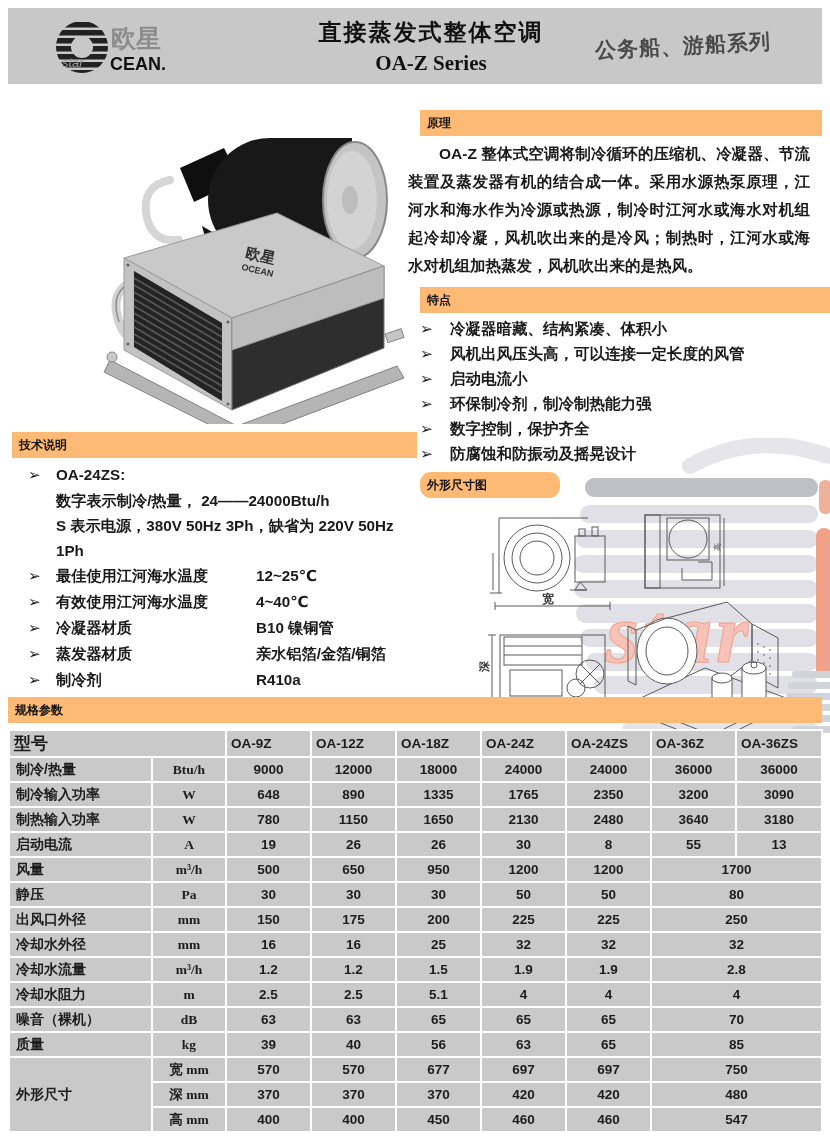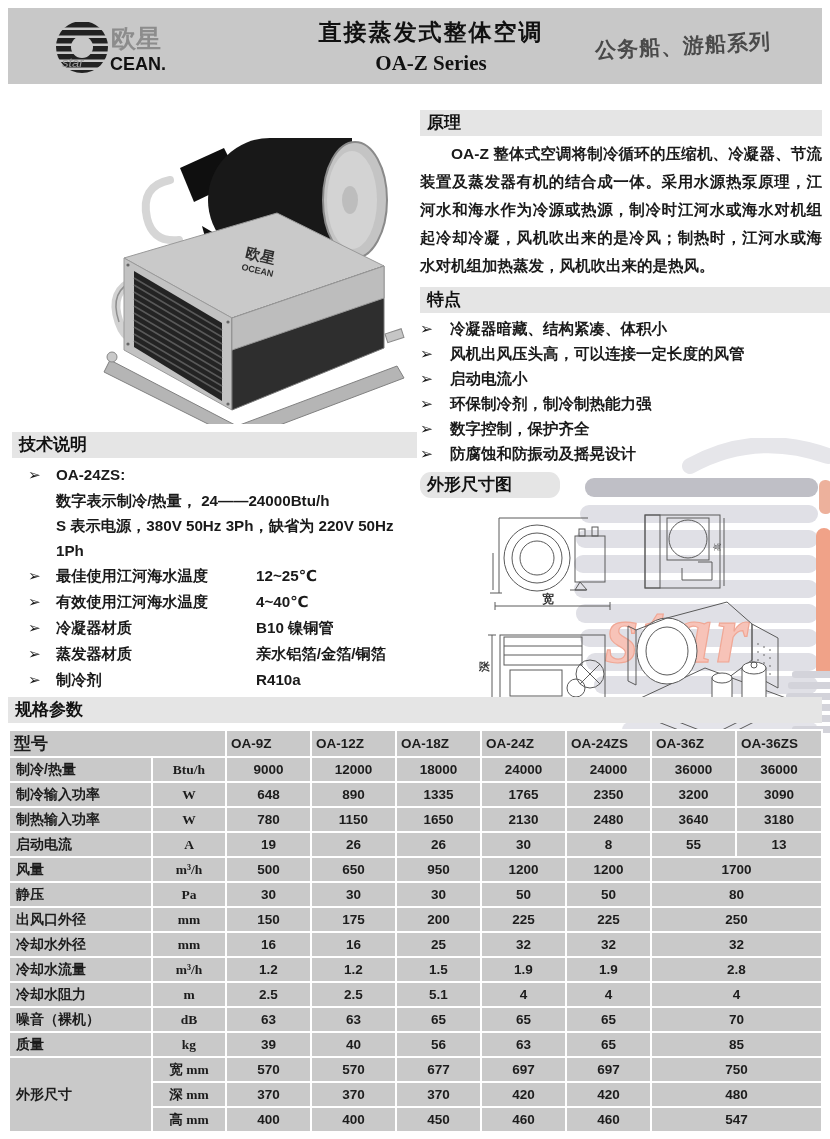--- a/index.html
+++ b/index.html
@@ -11,24 +11,24 @@
   
   .header-bar{position:absolute;left:8px;top:8px;width:814px;height:76px;background:#c8c8c8;}
   .logo{position:absolute;left:46px;top:9px;width:180px;height:60px;}
   .title-block{position:absolute;left:268px;top:9px;width:310px;text-align:center;}
   .title-cn{font-size:23px;font-weight:bold;letter-spacing:2px;color:#111;}
   .title-en{font-size:21px;font-weight:bold;font-family:"Liberation Serif","DejaVu Serif",serif;margin-top:3px;color:#111;}
   .series-note{position:absolute;right:14px;top:24px;width:250px;text-align:center;
     font-family:"Liberation Serif","DejaVu Serif",serif;font-weight:bold;font-size:21px;color:#4a4a4a;
     transform:rotate(-3deg);letter-spacing:1px;}
   
-  .sec-bar{position:absolute;height:26px;background:#e5e5e5;font-size:17px;font-weight:bold;
+  .sec-bar{position:absolute;height:26px;background:#fdba74;font-size:12px;font-weight:bold;
     line-height:26px;padding-left:7px;box-sizing:border-box;color:#111;z-index:3;}
   
-  #principle-text{position:absolute;left:420px;top:140px;width:402px;font-size:15.5px;
+  #principle-text{position:absolute;left:408px;top:140px;width:402px;font-size:15.5px;
     line-height:28px;text-align:justify;text-indent:2em;font-weight:600;z-index:3;}
   #features-list{position:absolute;left:420px;top:316px;width:402px;z-index:3;}
   .feat-item{display:flex;gap:14px;font-size:15.5px;font-weight:600;line-height:25px;}
   .feat-marker{width:16px;flex:0 0 16px;}
   
   #tech-list{position:absolute;left:8px;top:462px;width:408px;z-index:3;}
   .tech-row{display:flex;font-size:15.2px;font-weight:bold;line-height:26px;}
   .tech-marker{width:48px;flex:0 0 48px;padding-left:20px;box-sizing:border-box;}
   .tech-label{width:200px;flex:0 0 200px;}
   .tech-value{flex:1;}

